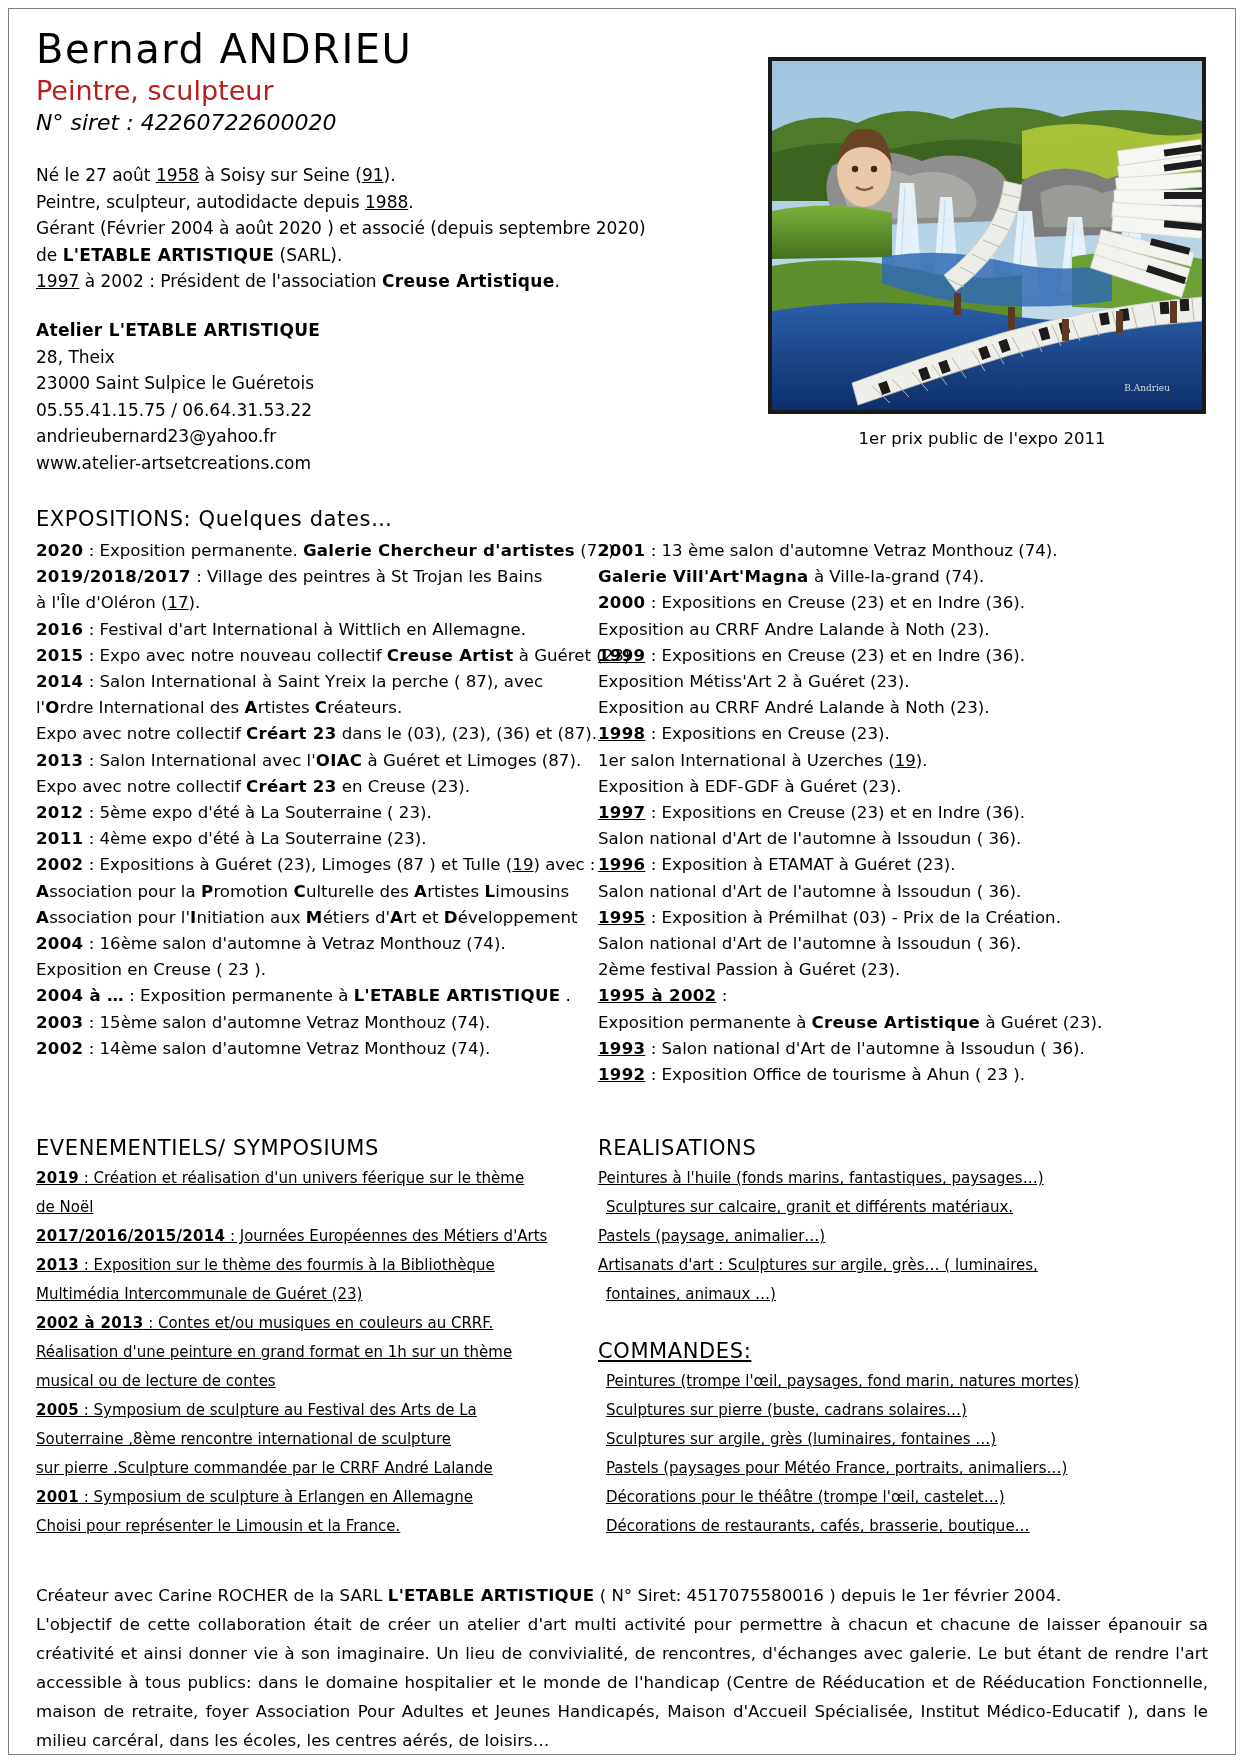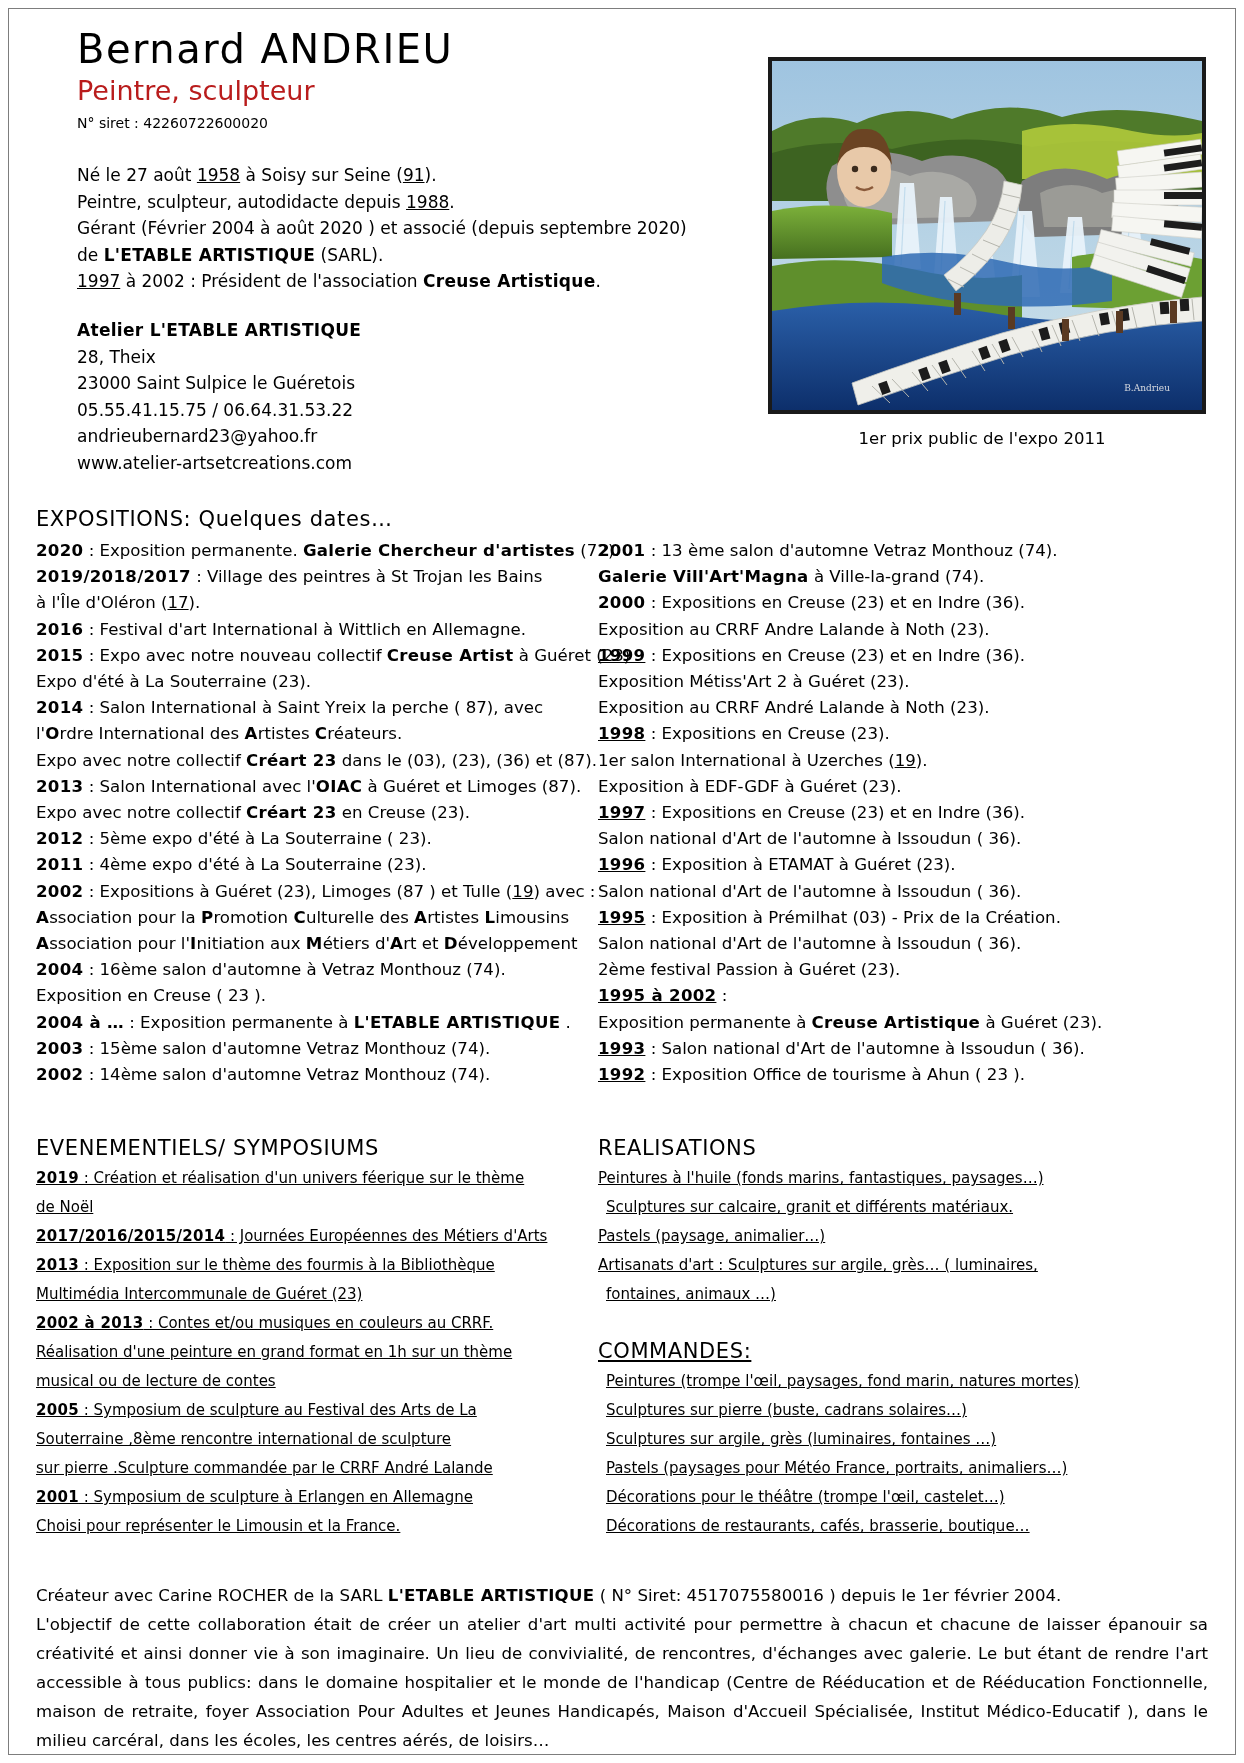--- a/index.html
+++ b/index.html
@@ -38,41 +38,41 @@
   
   .header {
     position: relative;
     height: 450px;
   }
   .identity {
     position: absolute;
     left: 0;
     top: 0;
     width: 620px;
-    margin-left: 41px;
   }
   .name {
     font-size: 40px;
     line-height: 46px;
     letter-spacing: 1.5px;
     font-weight: normal;
     margin: 0 0 2px 0;
     color: #000;
   }
   .role {
     font-size: 27px;
     line-height: 34px;
     margin: 0 0 4px 0;
     color: #b91c1c;
   }
   .siret {
-    font-size: 14px;
+    font-size: 22px;
     line-height: 22px;
     color: #000;
     margin-bottom: 28px;
+    font-style: italic;
   }
   .bio-line, .addr-line {
     font-size: 17px;
     line-height: 26.5px;
     color: #000;
     white-space: nowrap;
   }
   .bio-block { margin-bottom: 22px; }
   .b { font-weight: bold; letter-spacing: .3px; }
   .u { text-decoration: underline; }
@@ -351,21 +351,20 @@
 
     <div class="expos">
       <div class="section-title">EXPOSITIONS: Quelques dates…</div>
       <div class="cols">
         <div class="col-l">
           <div class="entry"><span class="b">2020</span> : Exposition permanente. <span class="b">Galerie Chercheur d'artistes</span> (72).</div>
           <div class="entry"><span class="b">2019/2018/2017</span> : Village des peintres à St Trojan les Bains</div>
           <div class="entry">à l'Île d'Oléron  (<span class="u">17</span>).</div>
           <div class="entry"><span class="b">2016</span> : Festival d'art International à Wittlich en Allemagne.</div>
           <div class="entry"><span class="b">2015</span> : Expo avec notre nouveau collectif <span class="b">Creuse Artist</span> à Guéret (23)</div>
-          <div class="entry">Expo d'été à La Souterraine (23).</div>
           <div class="entry"><span class="b">2014</span> : Salon International à Saint Yreix la perche ( 87), avec</div>
           <div class="entry">l'<span class="b">O</span>rdre International des <span class="b">A</span>rtistes <span class="b">C</span>réateurs.</div>
           <div class="entry">Expo avec notre collectif <span class="b">Créart 23</span> dans le (03), (23), (36) et (87).</div>
           <div class="entry"><span class="b">2013</span> : Salon International avec l'<span class="b">OIAC</span> à Guéret et Limoges (87).</div>
           <div class="entry">Expo avec notre collectif <span class="b">Créart 23</span>  en Creuse (23).</div>
           <div class="entry"><span class="b">2012</span> : 5ème expo d'été à La Souterraine ( 23).</div>
           <div class="entry"><span class="b">2011</span> : 4ème expo d'été à La Souterraine  (23).</div>
           <div class="entry"><span class="b">2002</span> : Expositions à Guéret (23), Limoges (87 ) et Tulle (<span class="u">19</span>) avec :</div>
           <div class="entry"><span class="b">A</span>ssociation pour la <span class="b">P</span>romotion <span class="b">C</span>ulturelle  des <span class="b">A</span>rtistes <span class="b">L</span>imousins</div>
           <div class="entry"><span class="b">A</span>ssociation pour l'<span class="b">I</span>nitiation aux <span class="b">M</span>étiers d'<span class="b">A</span>rt et <span class="b">D</span>éveloppement</div>

